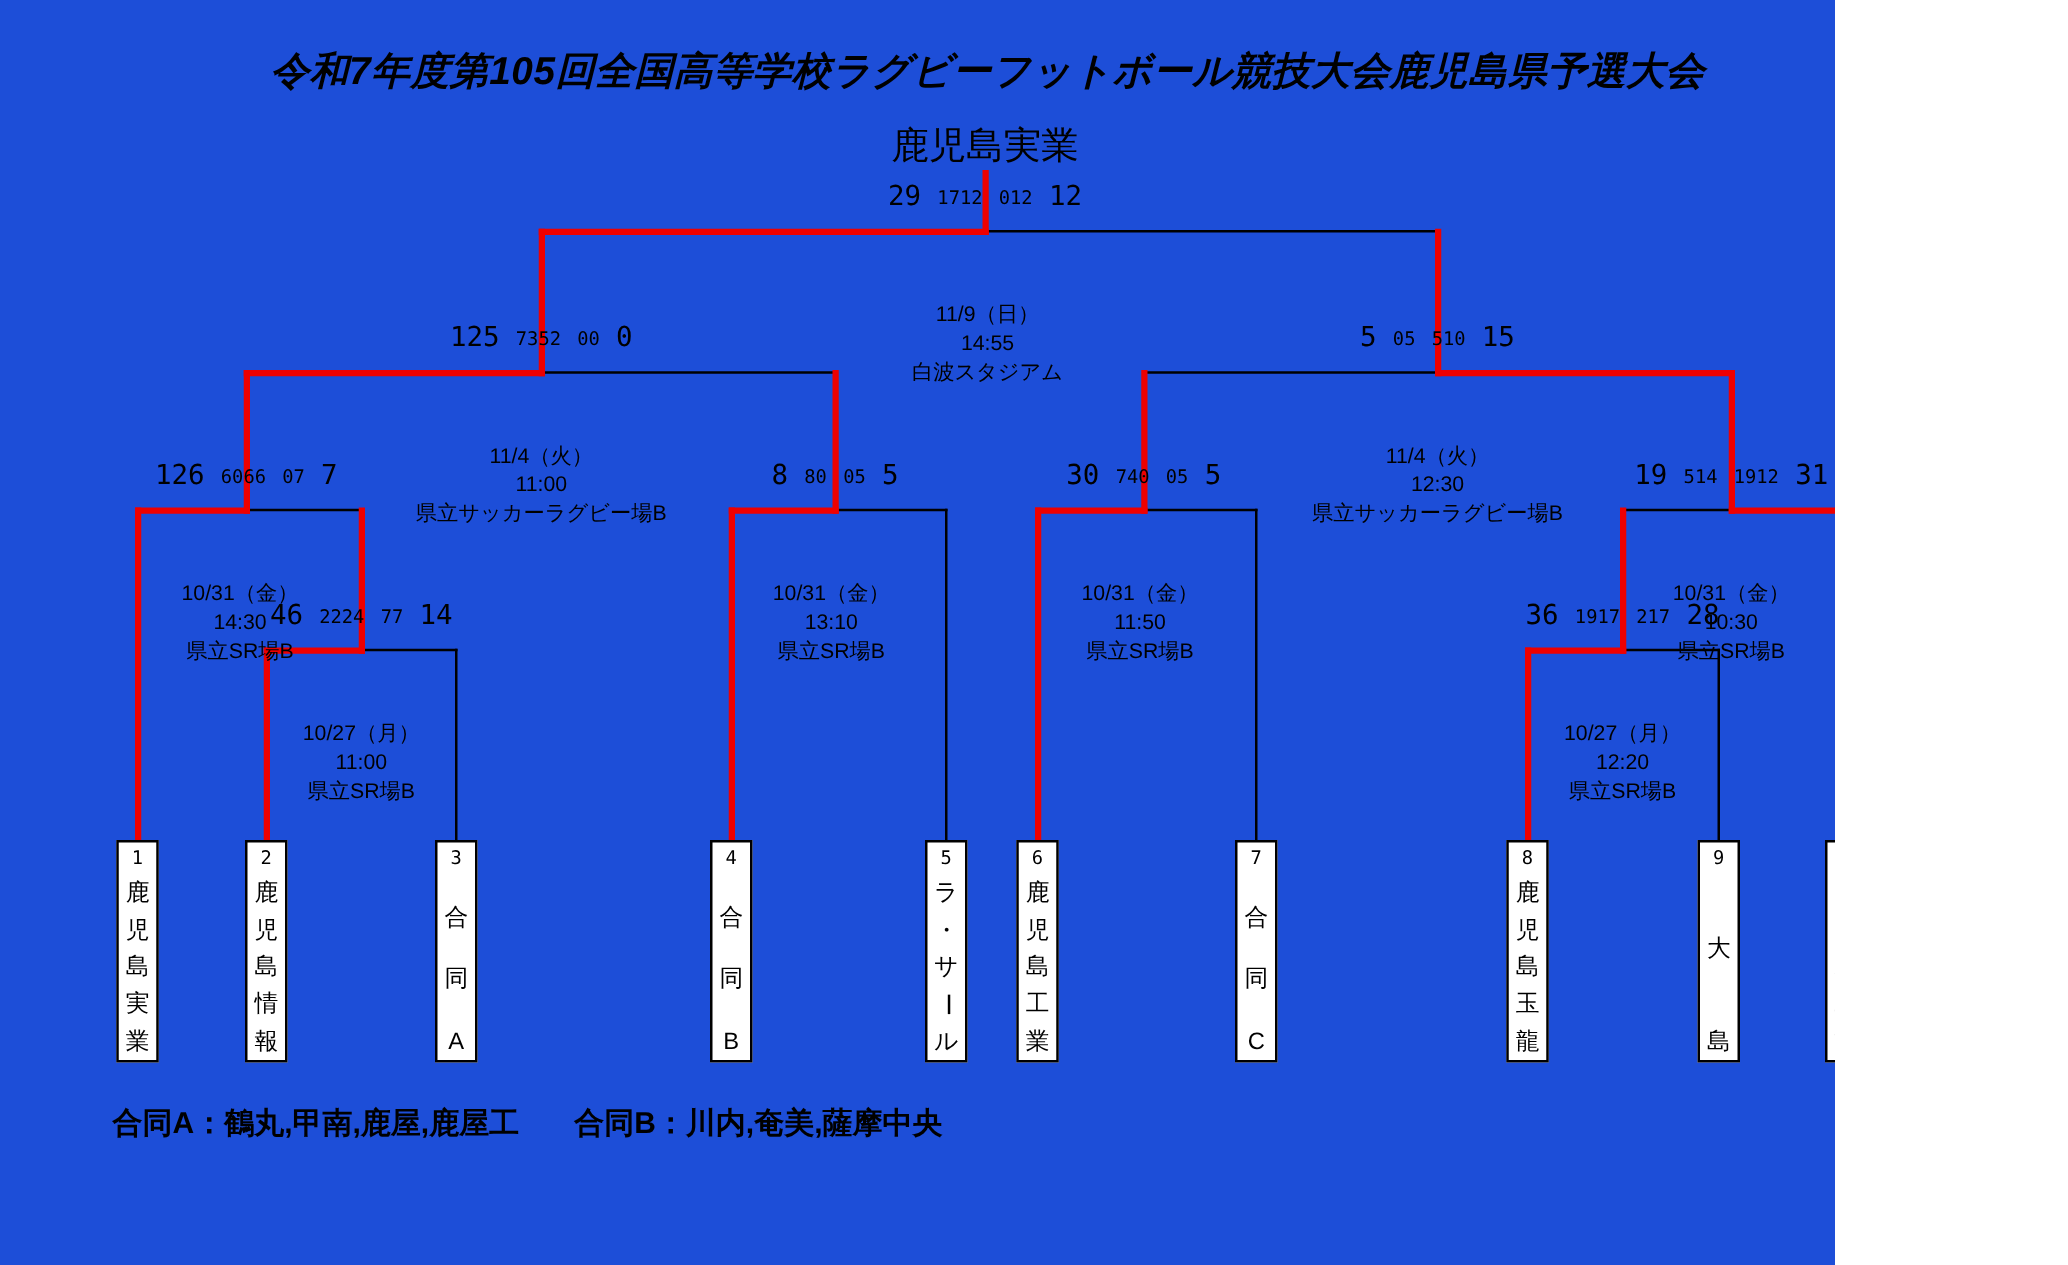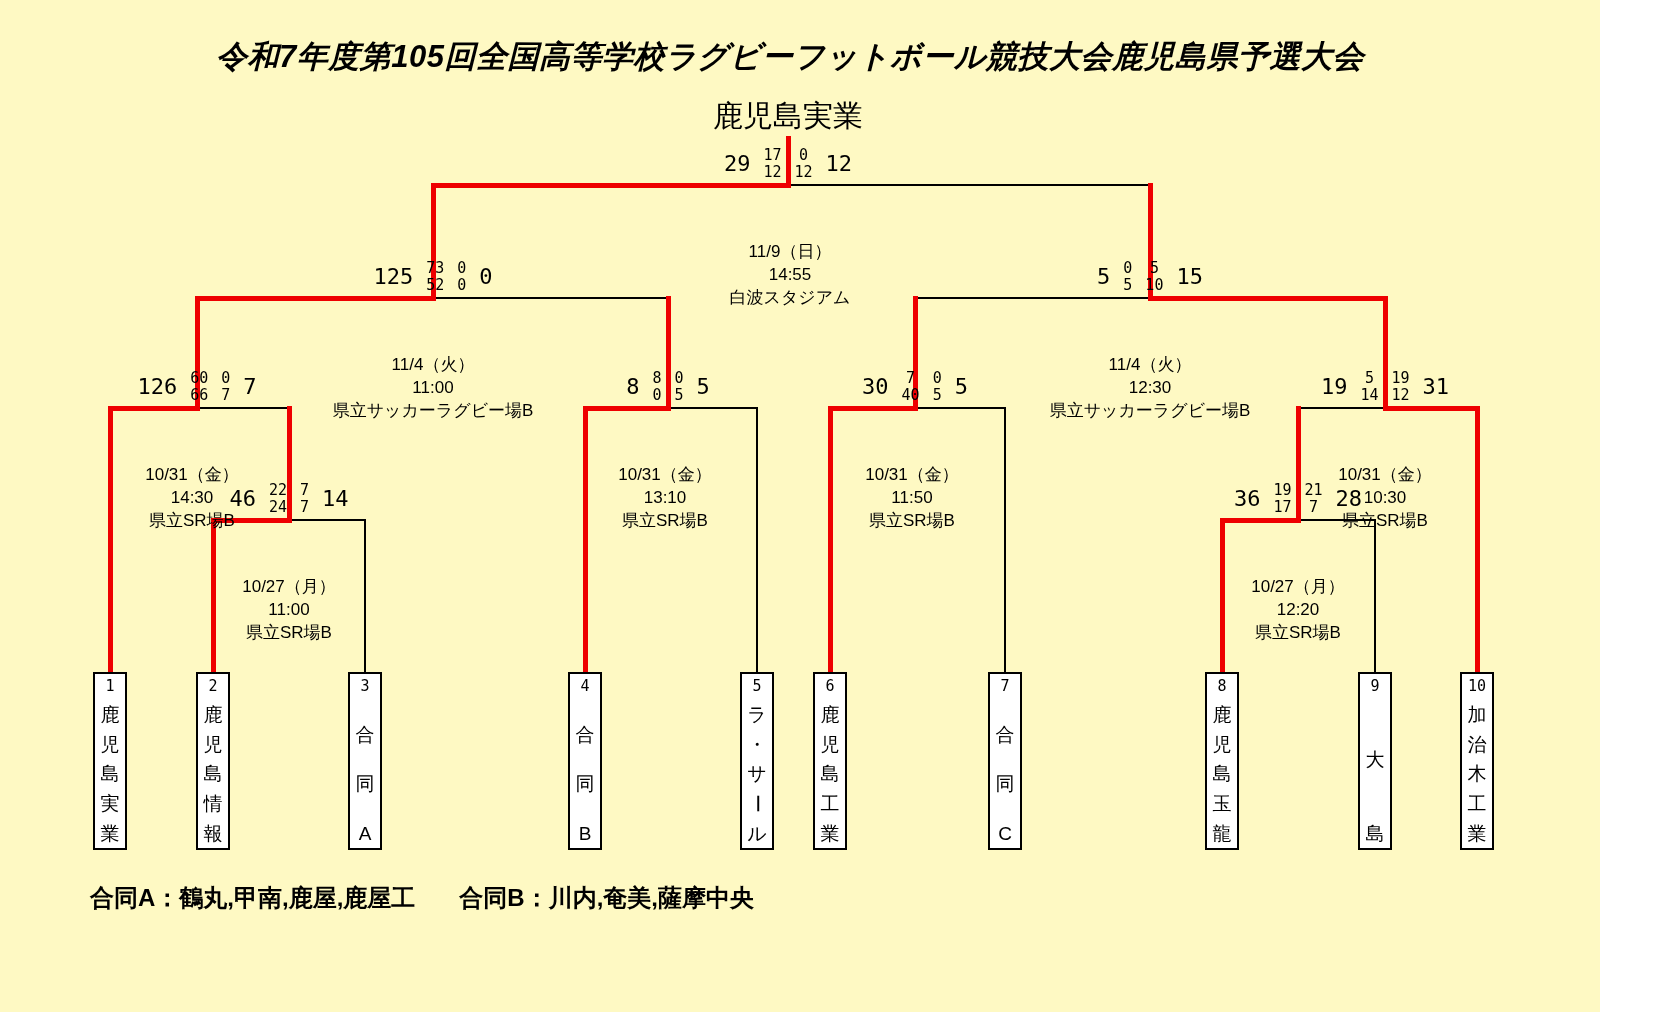--- a/index.html
+++ b/index.html
@@ -1,38 +1,38 @@
 <!DOCTYPE html>
 <html style="--winner-color: #ee0000; --line-color: #000000;"><head>
 <meta charset="utf-8">
 <style>
   * { box-sizing: border-box; }
   html, body { margin: 0; padding: 0; background: #ffffff; }
   body { font-family: "Liberation Sans", sans-serif; color: #000; }
-  .stage { position: relative; width: 1600px; height: 1012px; background: #fef9c3; overflow: hidden; }
+  .stage { position: relative; width: 1468px; height: 1012px; background: #1d4ed8; overflow: hidden; }
 
   .title {
     position: absolute; left: 790px; top: 36px; transform: translateX(-50%);
     font-size: 31px; font-weight: bold; font-style: italic; white-space: nowrap; letter-spacing: 0.5px;
   }
   .champion {
     position: absolute; left: 788px; top: 96px; transform: translateX(-50%);
     font-size: 30px; white-space: nowrap;
   }
 
   .line { position: absolute; background: var(--line-color, #000); }
   .line.red { background: var(--winner-color, #ee0000); z-index: 1; }
 
   .score {
     position: absolute; transform: translateX(-50%); z-index: 2;
     display: flex; align-items: center; gap: 13px;
     font-family: "DejaVu Sans Mono", monospace;
   }
   .score .total { font-size: 22px; line-height: 1; }
-  .score .halves { display: flex; flex-direction: column; align-items: center; font-size: 15px; line-height: 17px; }
+  .score .halves { display: flex; flex-direction: row; align-items: center; font-size: 15px; line-height: 17px; }
 
   .match-info {
     position: absolute; transform: translateX(-50%); z-index: 2;
     text-align: center; font-size: 17px; line-height: 23px; white-space: nowrap; margin-top: 47px;
   }
 
   .team-box {
     position: absolute; top: 672px; width: 34px; height: 178px;
     border: 2px solid #000; background: #fff; z-index: 2;
     display: flex; flex-direction: column; align-items: center; justify-content: space-between;

